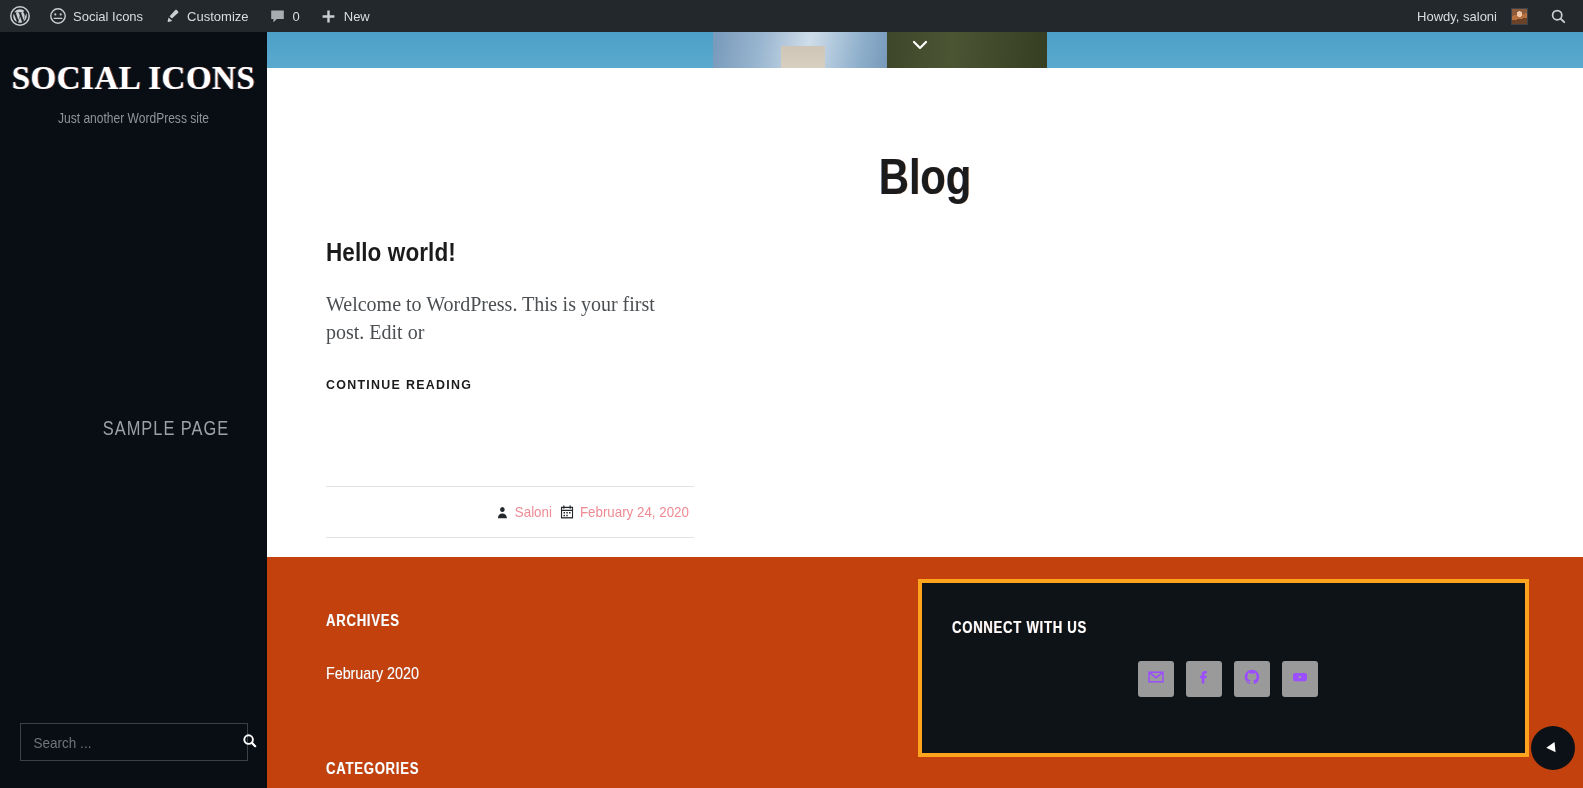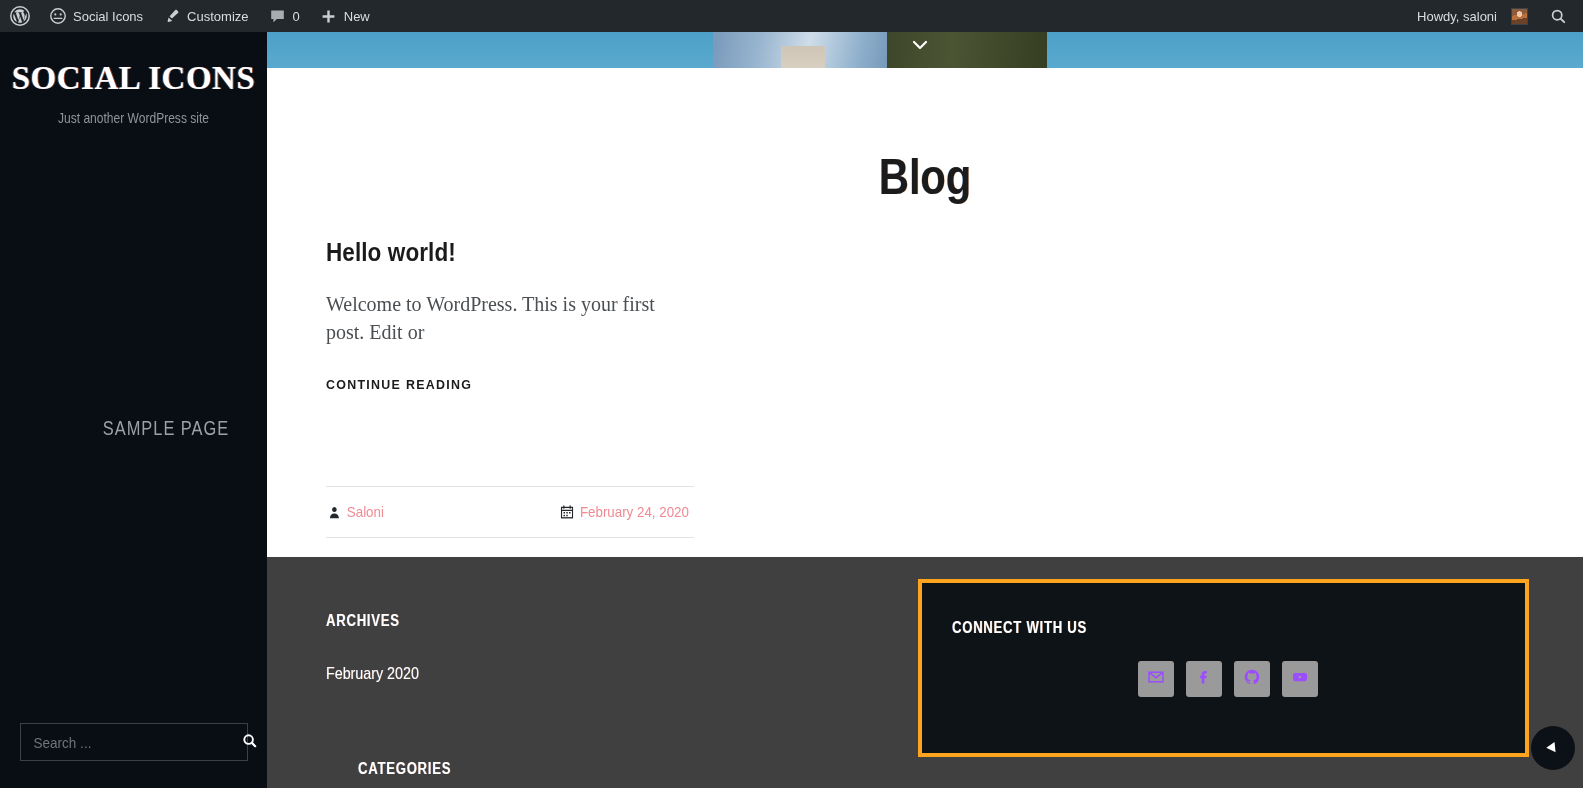--- a/index.html
+++ b/index.html
@@ -221,39 +221,39 @@
   }
   #post-meta {
     position: absolute;
     top: 248px; left: 0;
     width: 368px;
     height: 52px;
     border-top: 1px solid #e3e3e3;
     border-bottom: 1px solid #e3e3e3;
     display: flex;
     align-items: center;
-    justify-content: space-between;
+    justify-content: flex-end;
   }
   .meta-item {
     display: flex;
     align-items: center;
     gap: 7px;
     font-size: 14.5px;
     color: #ef8a93;
     transform: scaleX(.92);
     cursor: pointer;
   }
   .meta-item .mi { color: #23282d; display: inline-flex; }
 
   
   #footer {
     position: absolute;
     top: 557px; left: 267px;
     width: 1316px; height: 231px;
-    background: #404040;
+    background: #c2410c;
     z-index: 8;
   }
   .fw-title {
     font-size: 16px;
     font-weight: 700;
     letter-spacing: .9px;
     color: #ffffff;
     text-transform: uppercase;
     transform: scaleX(.82);
     transform-origin: left center;
@@ -263,21 +263,21 @@
   #archives-link {
     display: inline-block;
     margin-top: 34px;
     font-size: 17px;
     color: #ffffff;
     transform: scaleX(.84);
     transform-origin: left center;
     cursor: pointer;
     text-shadow: .6px 0 0 rgba(255,150,70,.45), -.6px 0 0 rgba(70,150,255,.35);
   }
-  #widget-categories { position: absolute; top: 203px; left: 59px; width: 380px; margin-left: 32px; }
+  #widget-categories { position: absolute; top: 203px; left: 59px; width: 380px; }
 
   
   #widget-connect {
     position: absolute;
     top: 22px; left: 651px;
     width: 611px; height: 178px;
     border: 4px solid #ffa41c;
     background: #0d1317;
     z-index: 30;
   }

